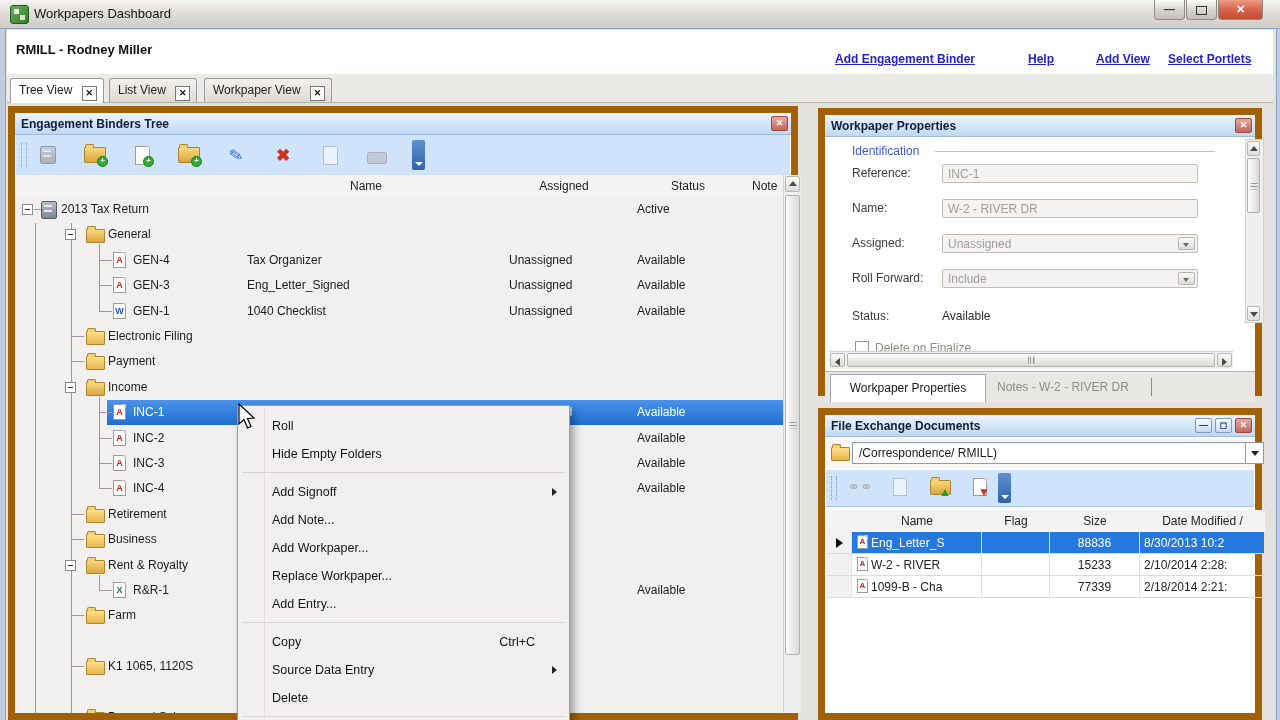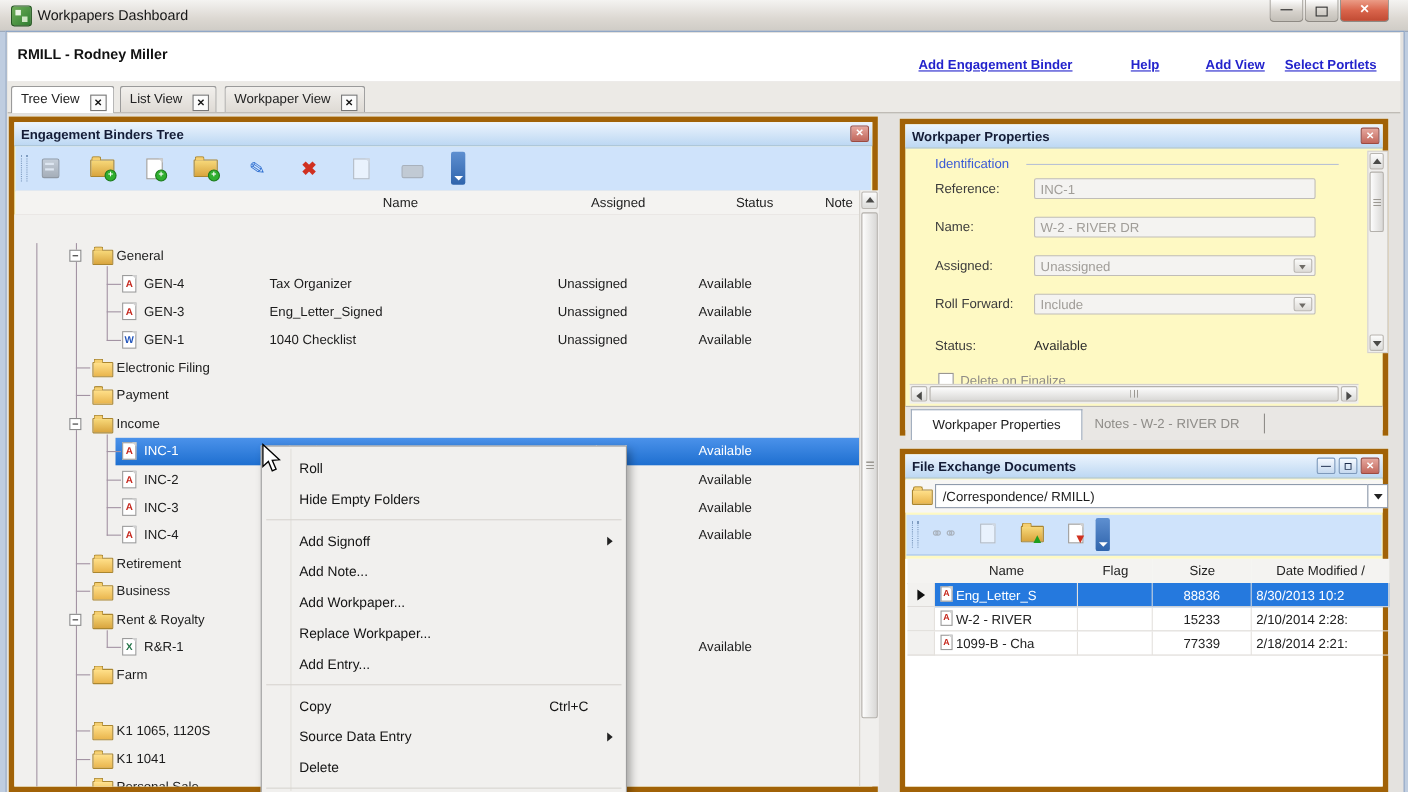--- a/index.html
+++ b/index.html
@@ -30,21 +30,21 @@
   .tabstrip{position:absolute;left:1px;top:45px;width:1266px;height:28px;background:#eceae6;
     border-bottom:1px solid #b4b0aa;}
   .vtab{position:absolute;top:4px;height:24px;box-sizing:border-box;border:1px solid #9a9a9a;
     border-bottom:none;border-radius:3px 3px 0 0;background:linear-gradient(#f2f0ed,#dedad4);
     font-size:12px;color:#222;padding:4px 6px 0 8px;}
   .vtab.active{background:#ffffff;height:25px;z-index:2;}
   .tabx{display:inline-block;width:13px;height:13px;margin-left:6px;border:1px solid #777;
     background:#fbfbfb;color:#111;font-size:9px;font-weight:bold;text-align:center;line-height:12px;vertical-align:-2px;}
 
   
-  .panel{position:absolute;background:#fef9c3;border:5px solid #a16207;box-sizing:border-box;}
+  .panel{position:absolute;background:#ffffff;border:7px solid #a16207;box-sizing:border-box;}
   .phead{position:absolute;left:0;right:0;top:0;height:22px;background:linear-gradient(#ecf4fd,#bdd8f3);
     border-bottom:1px solid #9dbcdc;font-size:12px;font-weight:bold;color:#141c36;
     padding:4px 0 0 6px;box-sizing:border-box;}
   .pbtn{position:absolute;width:17px;height:15px;top:3px;border-radius:2px;text-align:center;
     line-height:13px;font-size:9px;font-weight:bold;box-sizing:border-box;}
   .pbtn.red{background:linear-gradient(#e6a89e,#c2675c);border:1px solid #9c4a40;color:#fff;}
   .pbtn.blue{background:linear-gradient(#f5f9ff,#c6d9ef);border:1px solid #7e99bb;color:#1c2c4c;}
   .toolstrip{position:absolute;background:#cfe3fb;border-bottom:1px solid #a9c6e8;}
   .grip{position:absolute;width:4px;border-left:1px dotted #7f9cc0;border-right:1px dotted #7f9cc0;}
   .tbtn{position:absolute;width:32px;height:28px;border-radius:3px;}
@@ -242,20 +242,27 @@
       <div class="colcell" style="left:488px;width:120px;">Assigned</div>
       <div class="colcell" style="left:617px;width:110px;">Status</div>
       <div class="colcell" style="left:736px;width:36px;text-align:left;">Note</div>
     </div>
     <div id="tree-layer">
         <div class="vline" style="left: 20px; top: 26px; height: 504px;"></div>
         <div class="vline" style="left: 56px; top: 26px; height: 495px;"></div>
         <div class="vline" style="left: 84px; top: 47px; height: 68px;"></div>
         <div class="vline" style="left: 84px; top: 200px; height: 92px;"></div>
         <div class="vline" style="left: 84px; top: 378px; height: 16px;"></div>
+        <div class="trow" style="top: 0px;">
+          <div class="exp" style="left: 7px; top: 7px;"></div>
+          <div class="dash" style="left: 19px; top: 12px; width: 7px;"></div>
+          <div class="ic ic-binder" style="position: absolute; left: 26px; top: 4px;"></div>
+          <span style="left: 46px;">2013 Tax Return</span>
+          <span style="left: 622px;">Active</span>
+        </div>
         <div class="trow" style="top: 25px;">
           <div class="exp" style="left: 50px; top: 7px;"></div>
           <div class="ic ic-folder open" style="position: absolute; left: 71px; top: 7px;"></div>
           <span style="left: 93px;">General</span>
         </div>
         <div class="trow" style="top: 51px;">
           <div class="dash" style="left: 84px; top: 12px; width: 13px;"></div>
           <div class="ic ic-page" style="position: absolute; left: 98px; top: 4px;">
             <div class="ic-letter" style="color: rgb(198, 40, 30);">A</div>
           </div>
@@ -359,25 +366,20 @@
         </div>
         <div class="trow" style="top: 406px;">
           <div class="dash" style="left: 56px; top: 12px; width: 13px;"></div>
           <div class="ic ic-folder" style="position: absolute; left: 71px; top: 7px;"></div>
           <span style="left: 93px;">Farm</span>
         </div>
         <div class="trow" style="top: 457px;">
           <div class="dash" style="left: 56px; top: 12px; width: 13px;"></div>
           <div class="ic ic-folder" style="position: absolute; left: 71px; top: 7px;"></div>
           <span style="left: 93px;">K1 1065, 1120S</span>
-        </div>
-        <div class="trow" style="top: 483px;">
-          <div class="dash" style="left: 56px; top: 12px; width: 13px;"></div>
-          <div class="ic ic-folder" style="position: absolute; left: 71px; top: 7px;"></div>
-          <span style="left: 93px;">K1 1041</span>
         </div>
         <div class="trow" style="top: 508px;">
           <div class="dash" style="left: 56px; top: 12px; width: 13px;"></div>
           <div class="ic ic-folder" style="position: absolute; left: 71px; top: 7px;"></div>
           <span style="left: 93px;">Personal Sale</span>
         </div>
       </div>
 
     <div class="sb-v" style="left:768px;top:62px;bottom:0;">
       <div class="sb-btn" style="left:1px;top:1px;width:15px;height:16px;">

